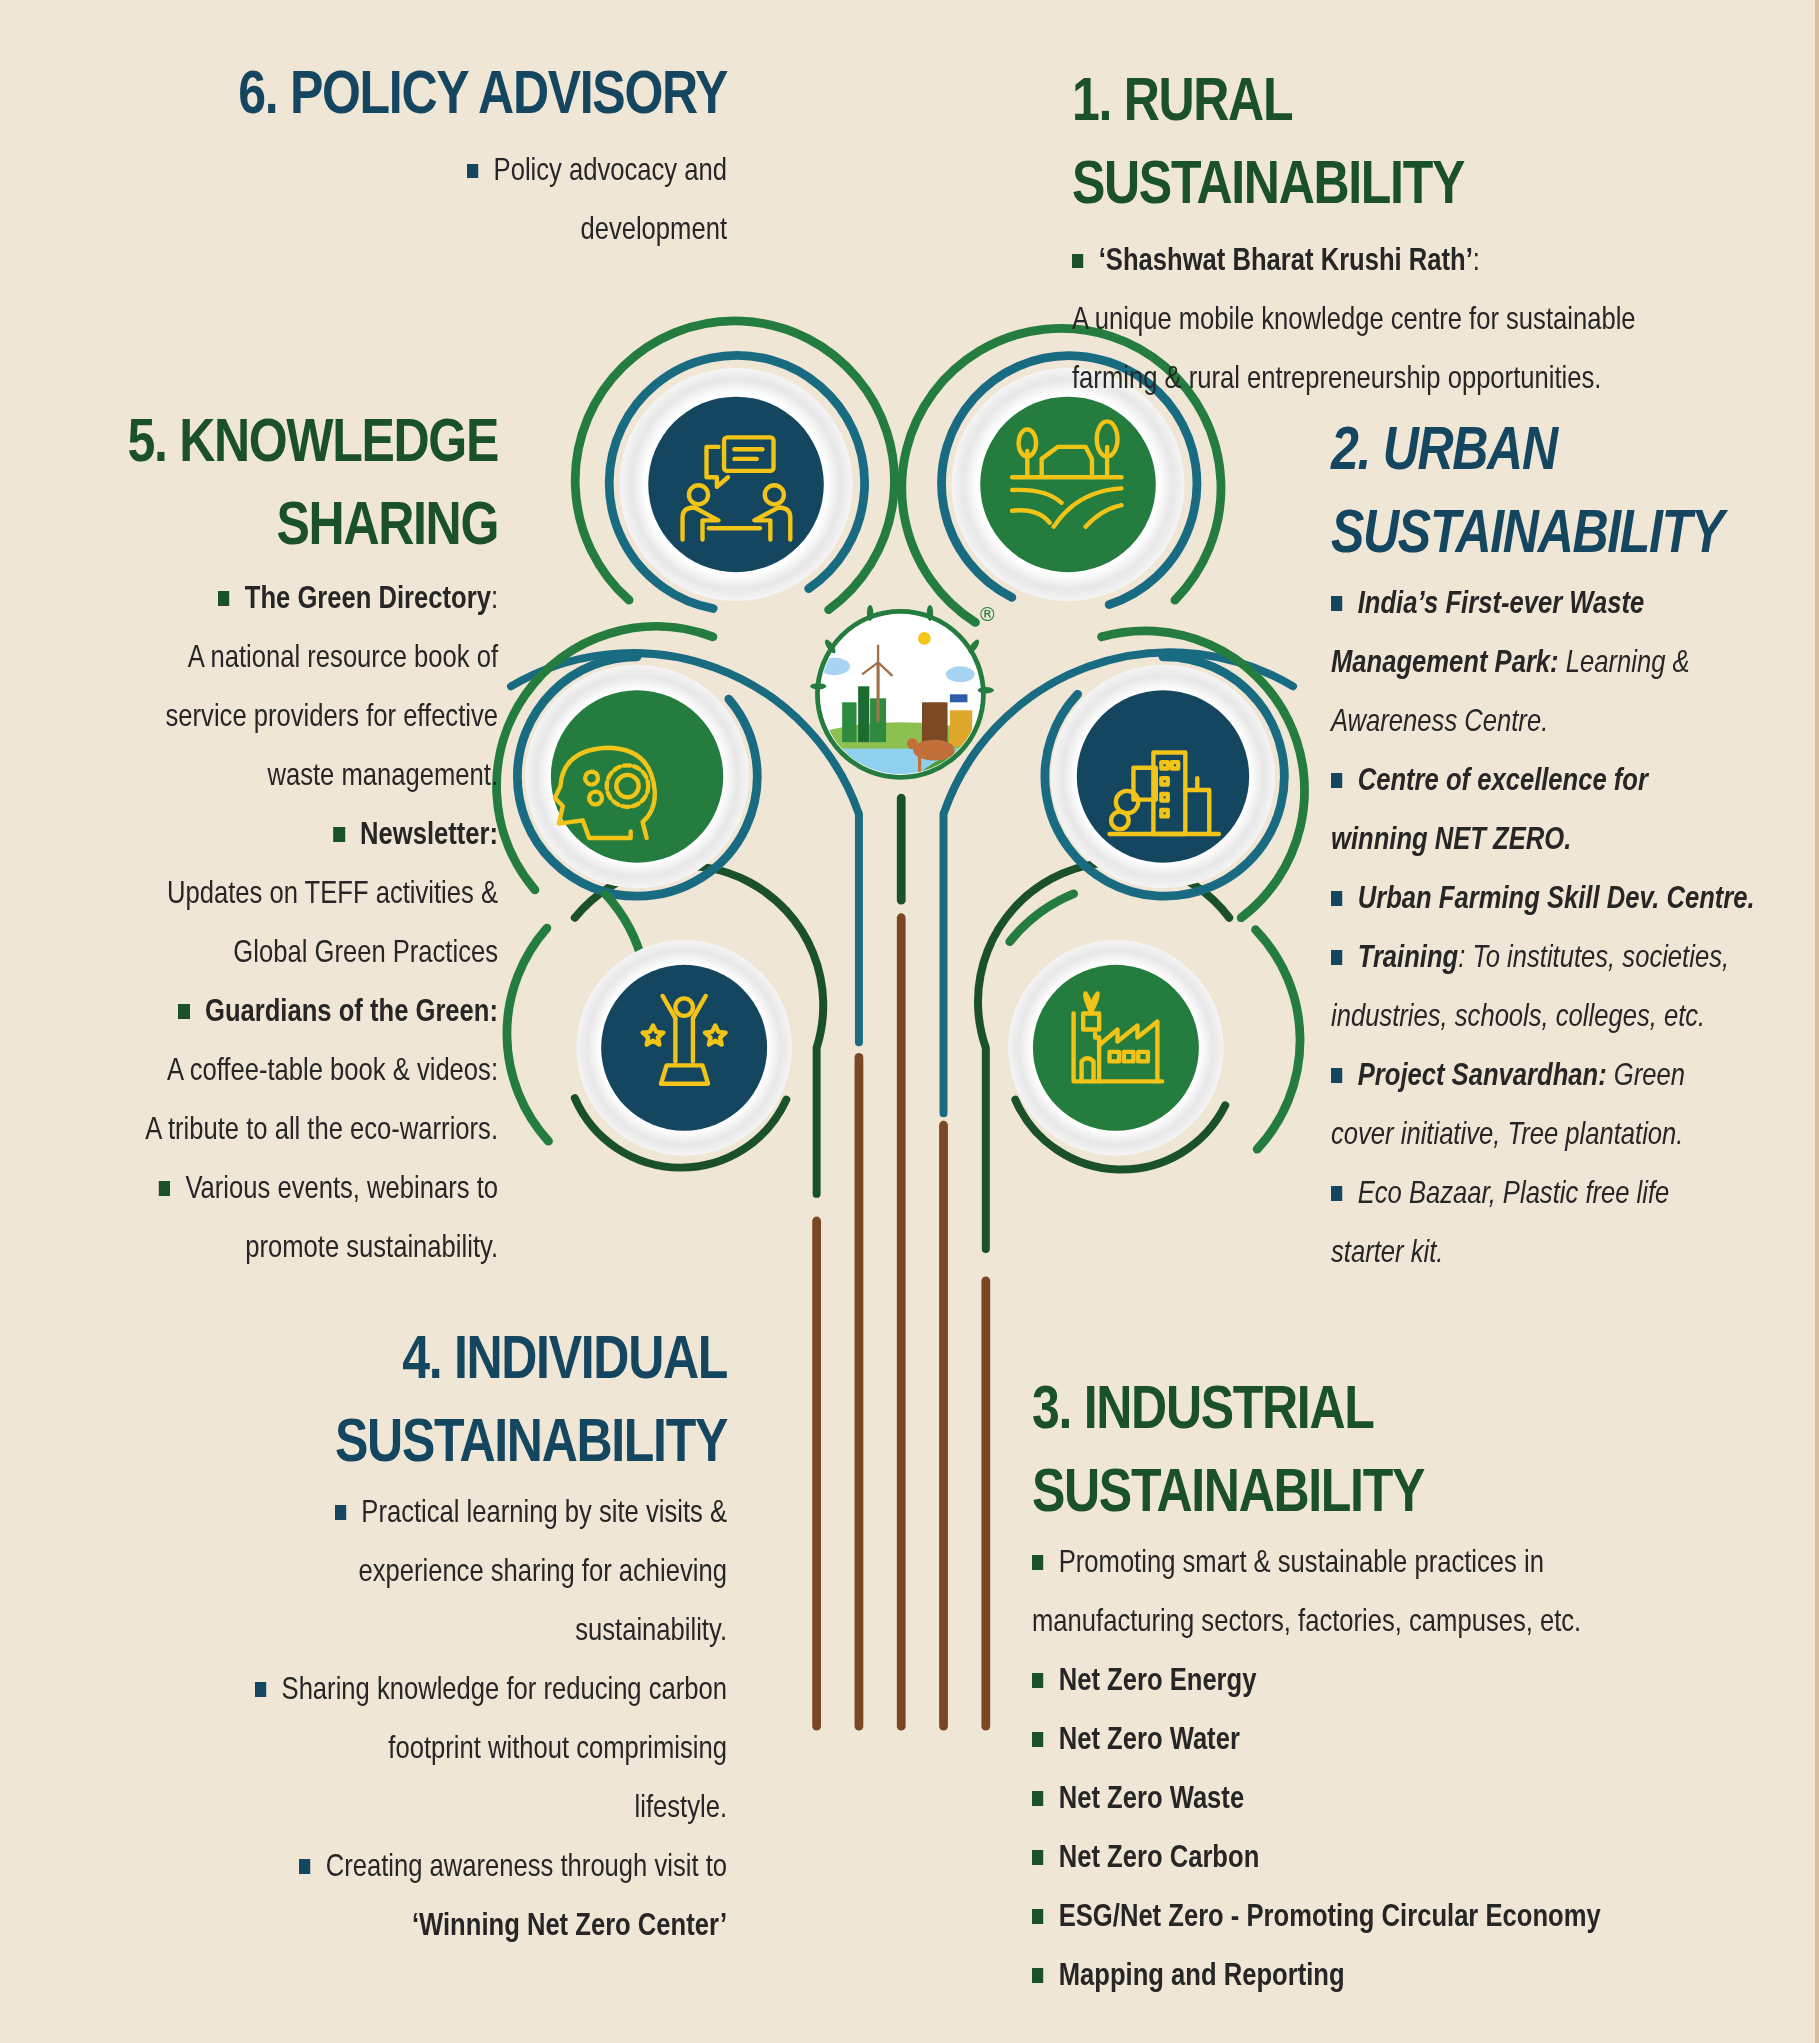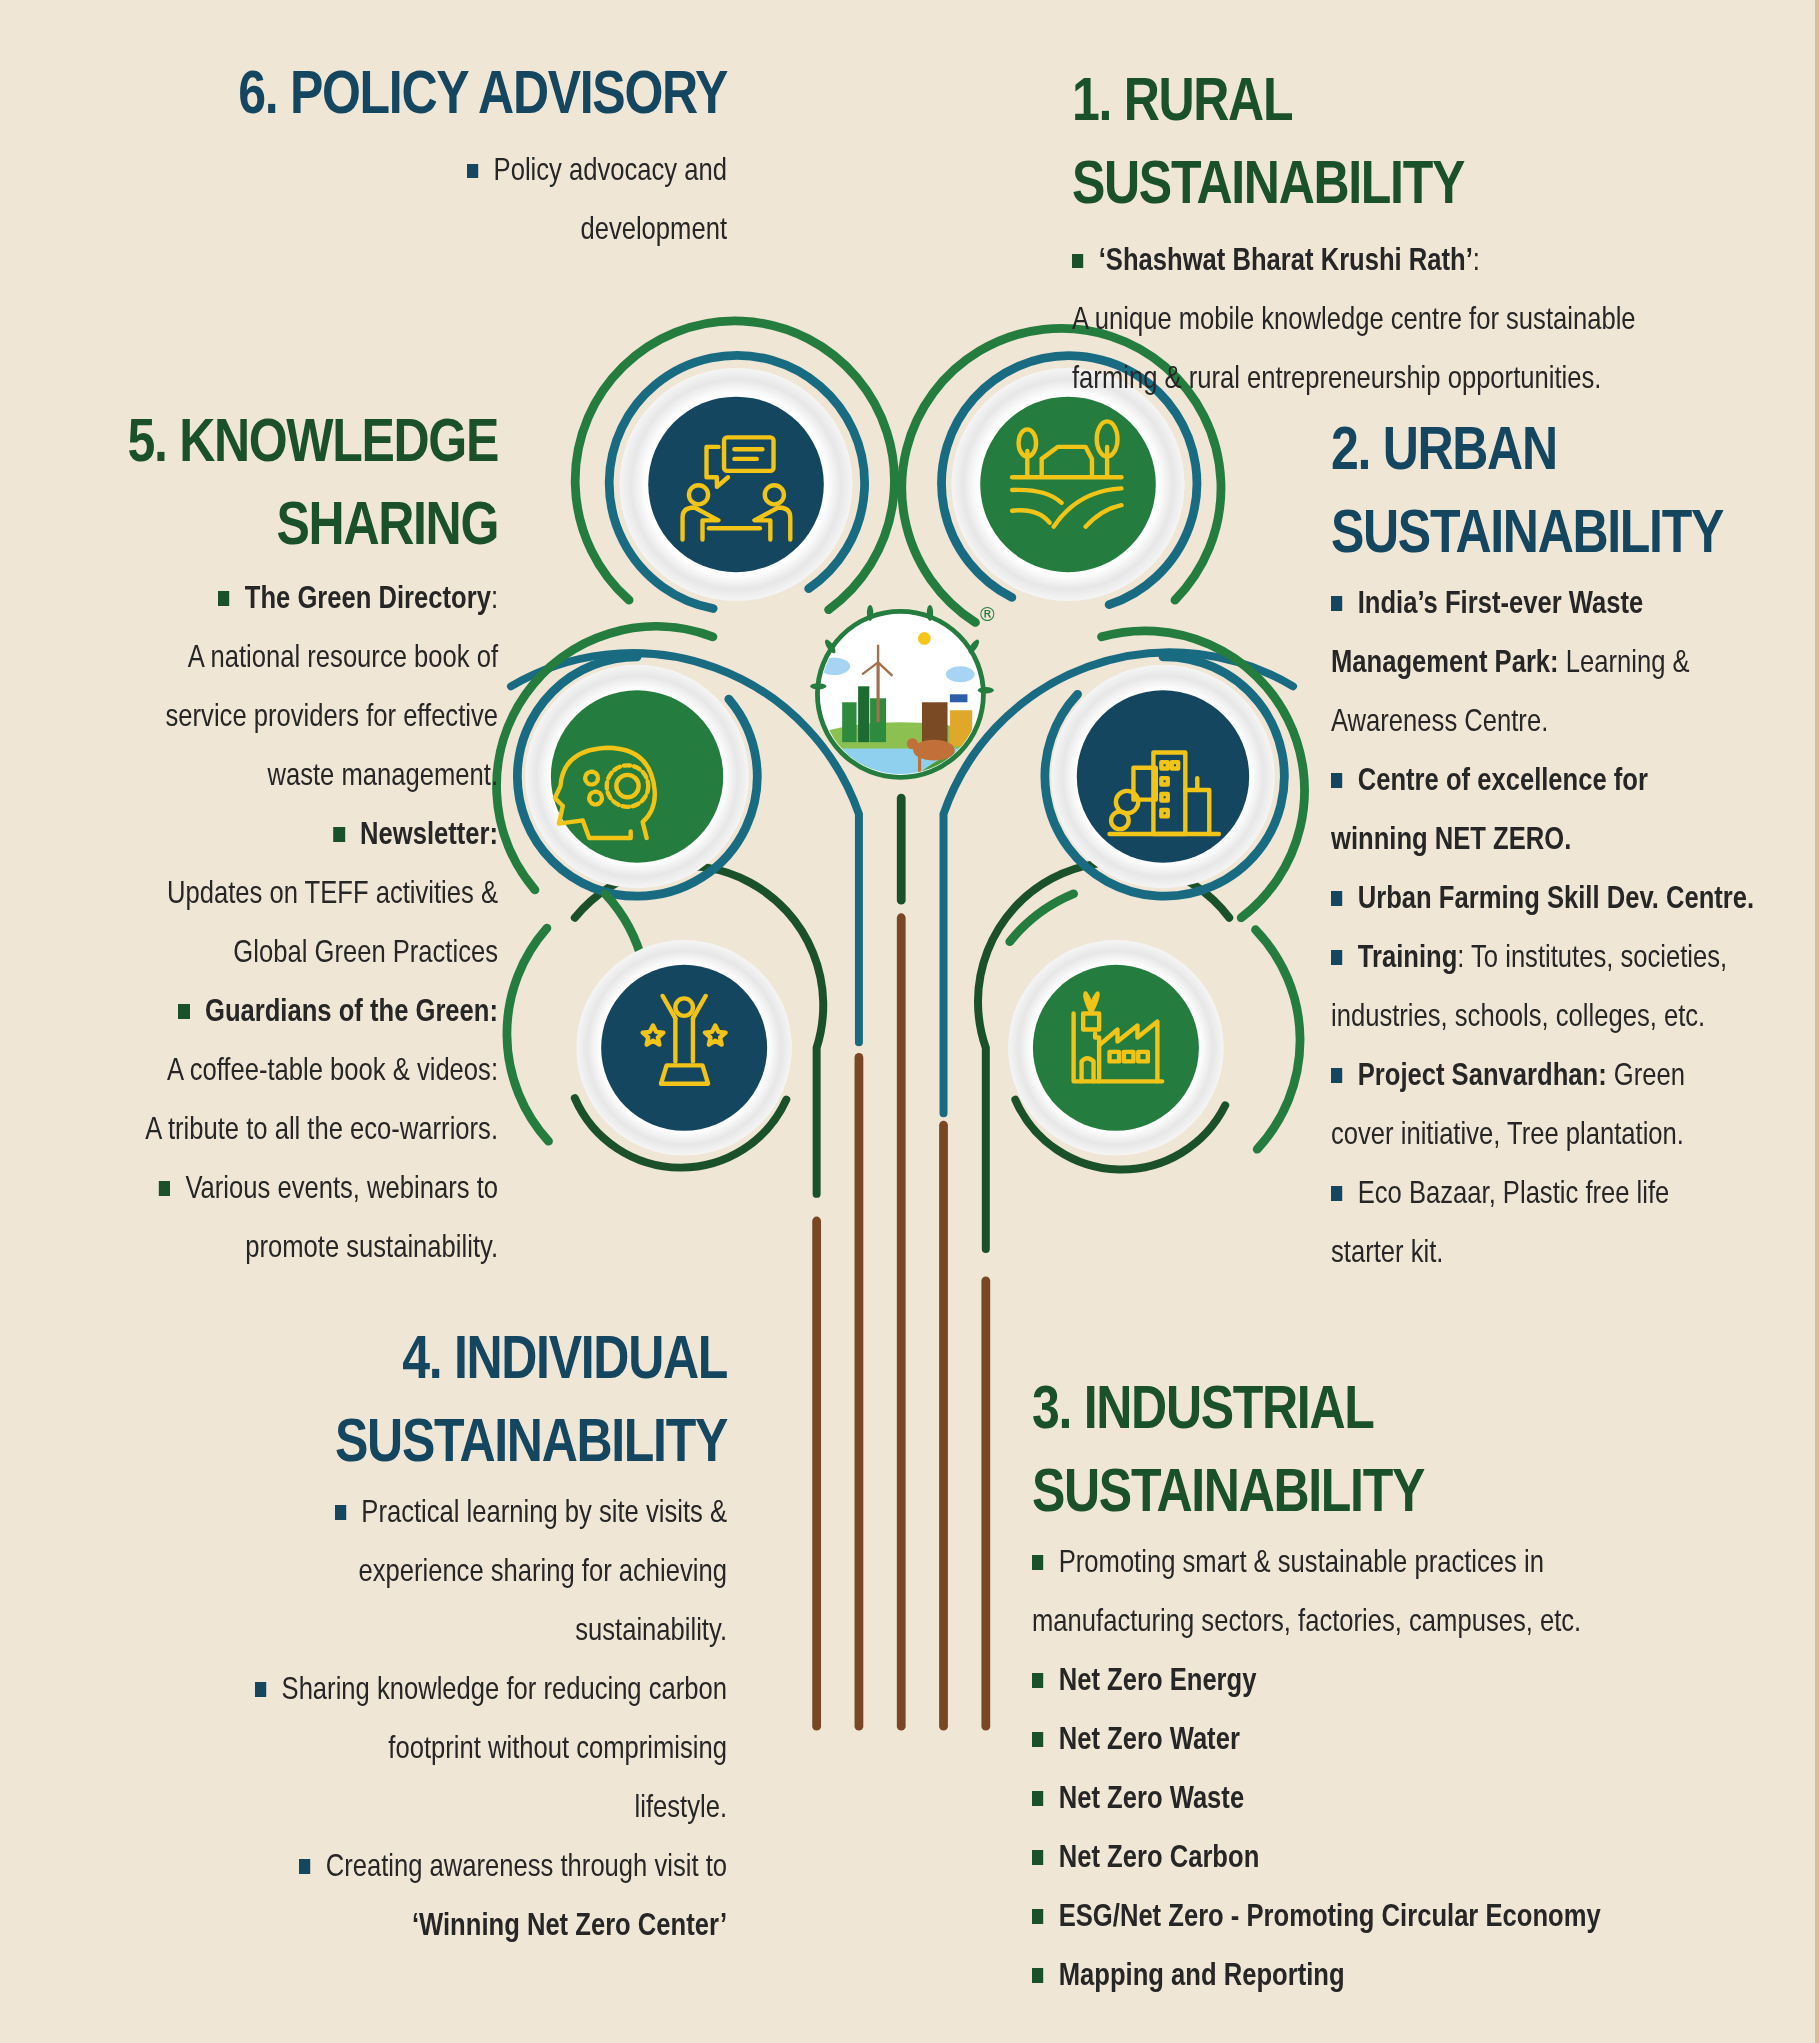--- a/index.html
+++ b/index.html
@@ -237,21 +237,21 @@
     <span class="line">Updates on TEFF activities &amp;</span>
     <span class="line">Global Green Practices</span>
     <span class="line"><span class="sq g"></span><b>Guardians of the Green:</b></span>
     <span class="line">A coffee-table book &amp; videos:</span>
     <span class="line">A tribute to all the eco-warriors.</span>
     <span class="line"><span class="sq g"></span><span>Various events, webinars to</span></span>
     <span class="line">promote sustainability.</span>
   </p>
 </div>
 
-<div class="blk right" style="left:1331px;top:407px;width:487px;">
+<div class="blk right" style="left:1331px;top:407px;width:487px;font-style:italic;">
   <p class="h blue">2. URBAN</p>
   <p class="h blue">SUSTAINABILITY</p>
   <p class="txt" style="margin-top:0;">
     <span class="line"><span class="sq b"></span><b>India’s First-ever Waste</b></span>
     <span class="line"><b>Management Park:</b><span> Learning &amp;</span></span>
     <span class="line">Awareness Centre.</span>
     <span class="line"><span class="sq b"></span><b>Centre of excellence for</b></span>
     <span class="line"><b>winning NET ZERO.</b></span>
     <span class="line"><span class="sq b"></span><b>Urban Farming Skill Dev. Centre.</b></span>
     <span class="line"><span class="sq b"></span><b>Training</b><span>: To institutes, societies,</span></span>

